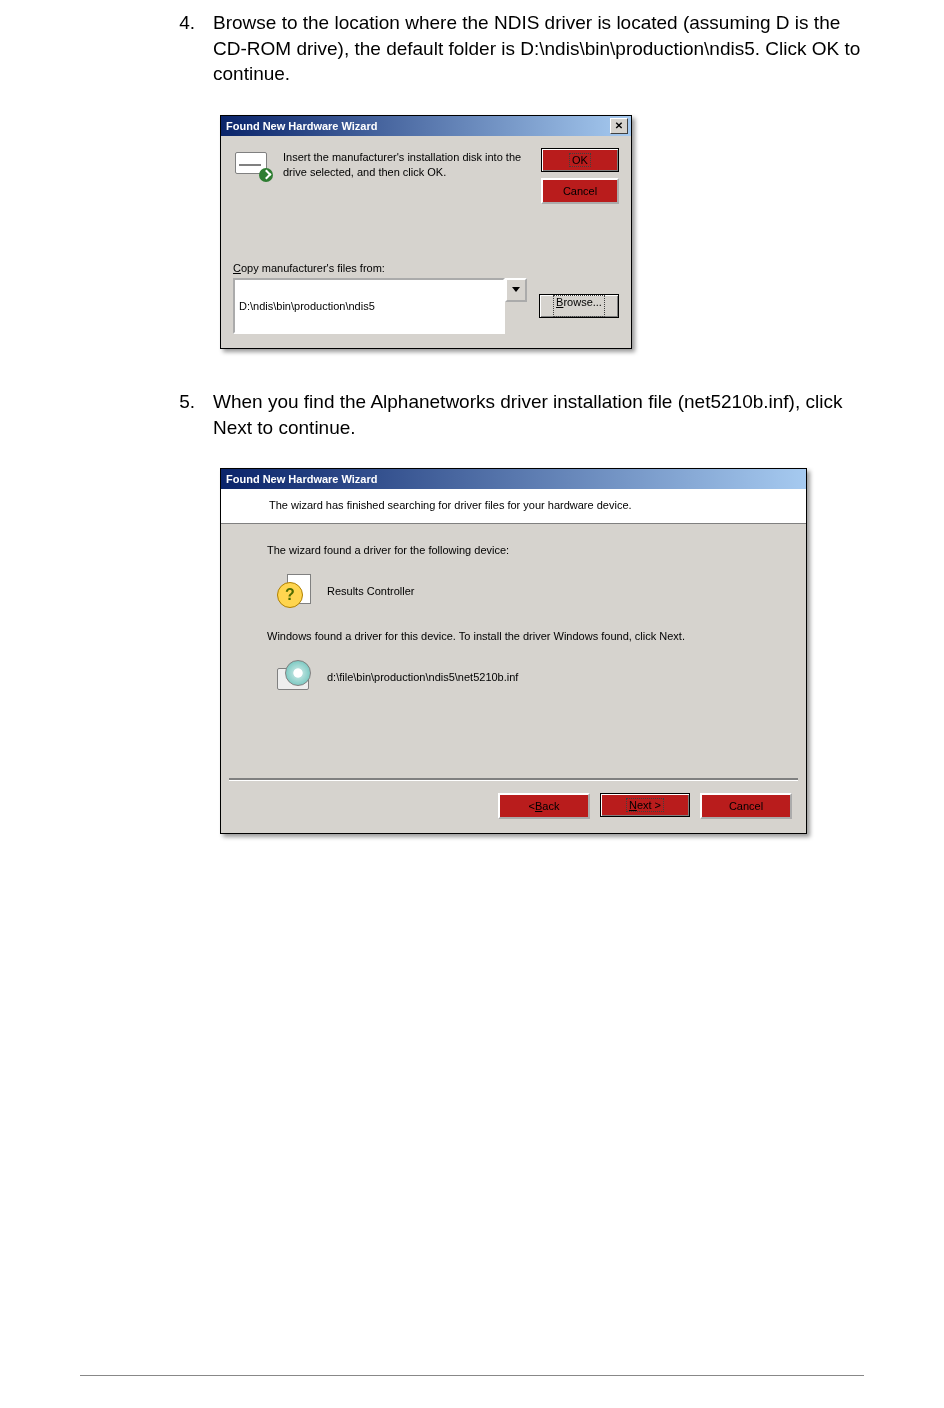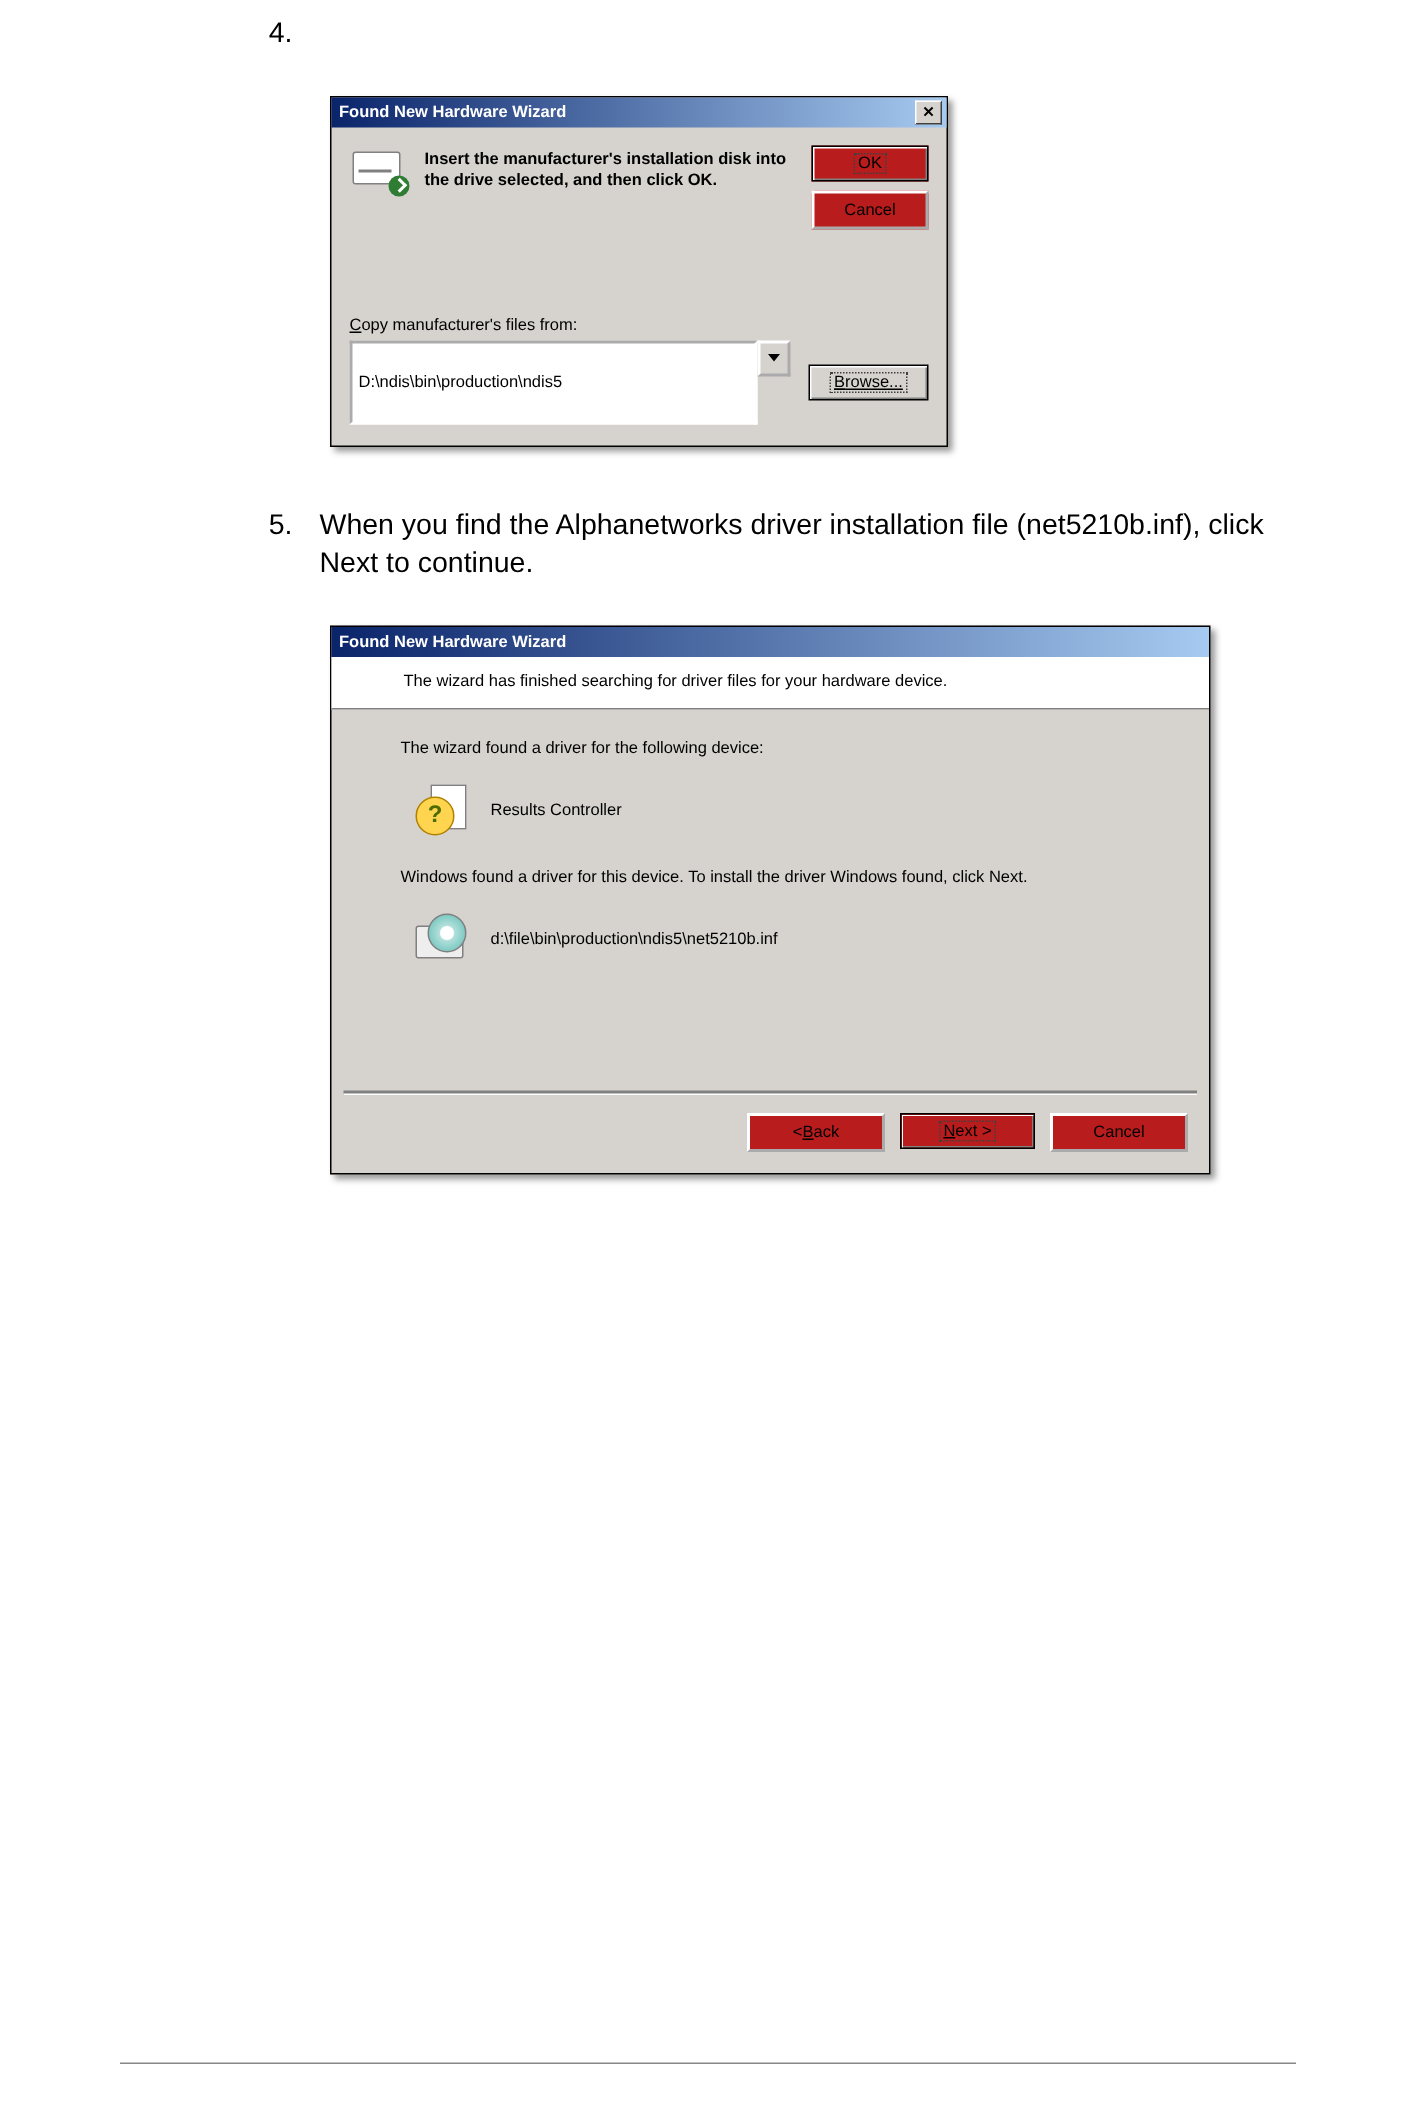--- a/index.html
+++ b/index.html
@@ -14,33 +14,33 @@
   .titlebar{display:flex;align-items:center;height:20px;padding:0 3px;color:#fff;font:bold 11px Tahoma,Arial,sans-serif;background:linear-gradient(to right,#0a246a,#a6caf0);}
   .titlebar .ttext{flex:1;padding-left:2px;}
   .close-btn{width:16px;height:14px;background:#d6d3ce;border:1px solid #fff;border-right-color:#404040;border-bottom-color:#404040;display:flex;align-items:center;justify-content:center;font:bold 10px Arial;color:#000;}
   .dlg-body{padding:12px 12px 14px 12px;font:11px Tahoma,Arial,sans-serif;color:#000;}
   .row1{display:flex;align-items:flex-start;}
   .disk-icon{width:40px;height:34px;flex:none;margin-right:10px;position:relative;}
   .disk-icon .box{position:absolute;left:2px;top:4px;width:30px;height:20px;background:#fff;border:1px solid #808080;border-radius:2px;}
   .disk-icon .slot{position:absolute;left:6px;top:16px;width:22px;height:2px;background:#808080;}
   .disk-icon .arrow{position:absolute;right:0;bottom:0;width:14px;height:14px;border-radius:50%;background:#2e7d32;}
   .disk-icon .arrow::after{content:"";position:absolute;left:4px;top:3px;width:5px;height:5px;border-right:2px solid #fff;border-bottom:2px solid #fff;transform:rotate(-45deg);}
-  .msgtxt{flex:1;line-height:1.35;padding-top:2px;font-weight:bold;}
+  .msgtxt{flex:1;line-height:1.35;padding-top:2px;}
   .side-btns{width:78px;flex:none;margin-left:12px;}
   .win-btn{display:flex;align-items:center;justify-content:center;height:22px;margin-bottom:6px;background:#b91c1c;border:2px outset #fff;font:11px Tahoma,Arial;cursor:default;}
   .win-btn.primary{border:1px solid #000;box-shadow:inset 1px 1px #fff,inset -1px -1px #808080;}
   .dotted-wrap{border:1px dotted #404040;padding:0 2px;}
   .copy-label{margin-top:52px;margin-bottom:4px;}
   .copy-label u{text-decoration:underline;}
   .path-row{display:flex;align-items:center;}
   .combo{flex:1;display:flex;}
   .combo input{flex:1;height:20px;border:2px inset #fff;background:#fff;font:11px Tahoma,Arial;padding:16px 4px;}
   .combo .drop{width:18px;height:20px;background:#d6d3ce;border:2px outset #fff;display:flex;align-items:center;justify-content:center;}
   .combo .drop::after{content:"";border-left:4px solid transparent;border-right:4px solid transparent;border-top:5px solid #000;}
-  .browse-btn{width:78px;margin-left:12px;height:22px;background:#d6d3ce;border:1px solid #000;box-shadow:inset 1px 1px #fff,inset -1px -1px #808080;display:flex;align-items:center;justify-content:center;font:11px Tahoma,Arial;text-decoration:underline;}
+  .browse-btn{width:78px;margin-left:12px;height:22px;background:#d6d3ce;border:1px solid #000;box-shadow:inset 1px 1px #fff,inset -1px -1px #808080;display:flex;justify-content:center;font:11px Tahoma,Arial;}
   
   .dlg2{width:585px;background:#d6d3ce;border:1px solid #000;}
   .hdr{background:#fff;padding:10px 18px 12px 30px;font:11px Tahoma,Arial;border-bottom:1px solid #808080;}
   .hdr .h1{font-weight:bold;margin-bottom:4px;}
   .hdr .h2{padding-left:18px;}
   .body2{padding:20px 28px 14px 46px;font:11px Tahoma,Arial;}
   .line{margin-bottom:18px;}
   .dev-row{display:flex;align-items:center;margin-bottom:22px;padding-left:10px;}
   .qmark{width:34px;height:34px;flex:none;margin-right:16px;position:relative;}
   .qmark .sheet{position:absolute;right:0;top:0;width:22px;height:28px;background:#fff;border:1px solid #808080;}
@@ -54,20 +54,21 @@
   .btn-row .win-btn{width:88px;margin:0;}
   .footer-line{position:absolute;left:80px;right:80px;bottom:32px;height:1px;background:#888;}
 </style>
 </head>
 <body>
 
 <div class="page">
 
   <div class="step">
     <div class="step-num">4.</div>
+    <div class="step-txt">Browse to the location where the NDIS driver is located (assuming D is the CD-ROM drive), the default folder is D:\ndis\bin\production\ndis5. Click OK to continue.</div>
   </div>
 
   <div class="shot-wrap">
     <div class="dlg1 shadow">
       <div class="titlebar">
         <span class="ttext">Found New Hardware Wizard</span>
         <span class="close-btn">✕</span>
       </div>
       <div class="dlg-body">
         <div class="row1">

